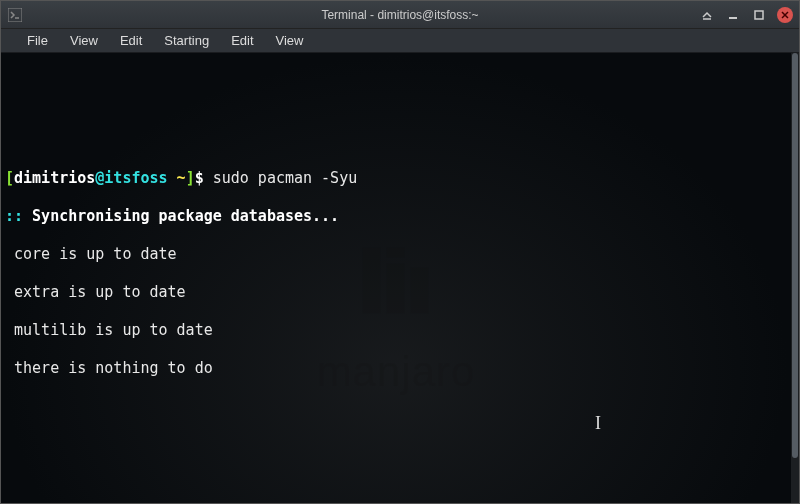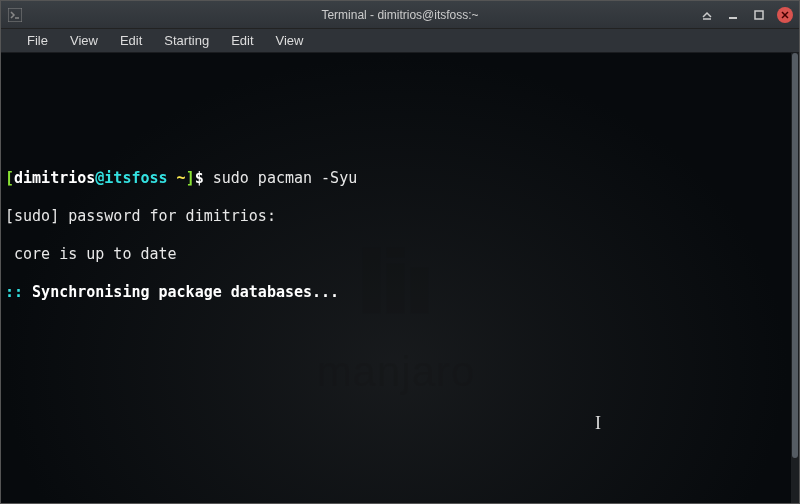--- a/index.html
+++ b/index.html
@@ -203,23 +203,25 @@
         <div class="bg-mark">
           <div class="bar b1"></div>
           <div class="stack"><div class="b2t"></div><div class="b2b"></div></div>
           <div class="bar b3"></div>
         </div>
         <div class="bg-word">manjaro</div>
       </div>
 
       <div class="term-content">
 <div><span class="green">[</span><span class="boldw">dimitrios</span><span class="cyan">@itsfoss</span><span class="boldw"> </span><span class="yell">~</span><span class="green">]</span><span class="boldw">$</span><span> </span><span>sudo pacman -Syu</span></div>
-<div>[sudo] password for dimitrios:</div>
+<div><span class="cyan">::</span><span class="boldw"> Synchronising package databases...</span></div>
 <div> core is up to date</div>
-<div><span class="cyan">::</span><span class="boldw"> Synchronising package databases...</span></div>
+<div> extra is up to date</div>
+<div> multilib is up to date</div>
+<div> there is nothing to do</div>
 
       </div>
 
       <span class="text-cursor">I</span>
     </div>
 
     <div class="scrollbar">
       <div class="scroll-thumb"></div>
     </div>
   </div>

